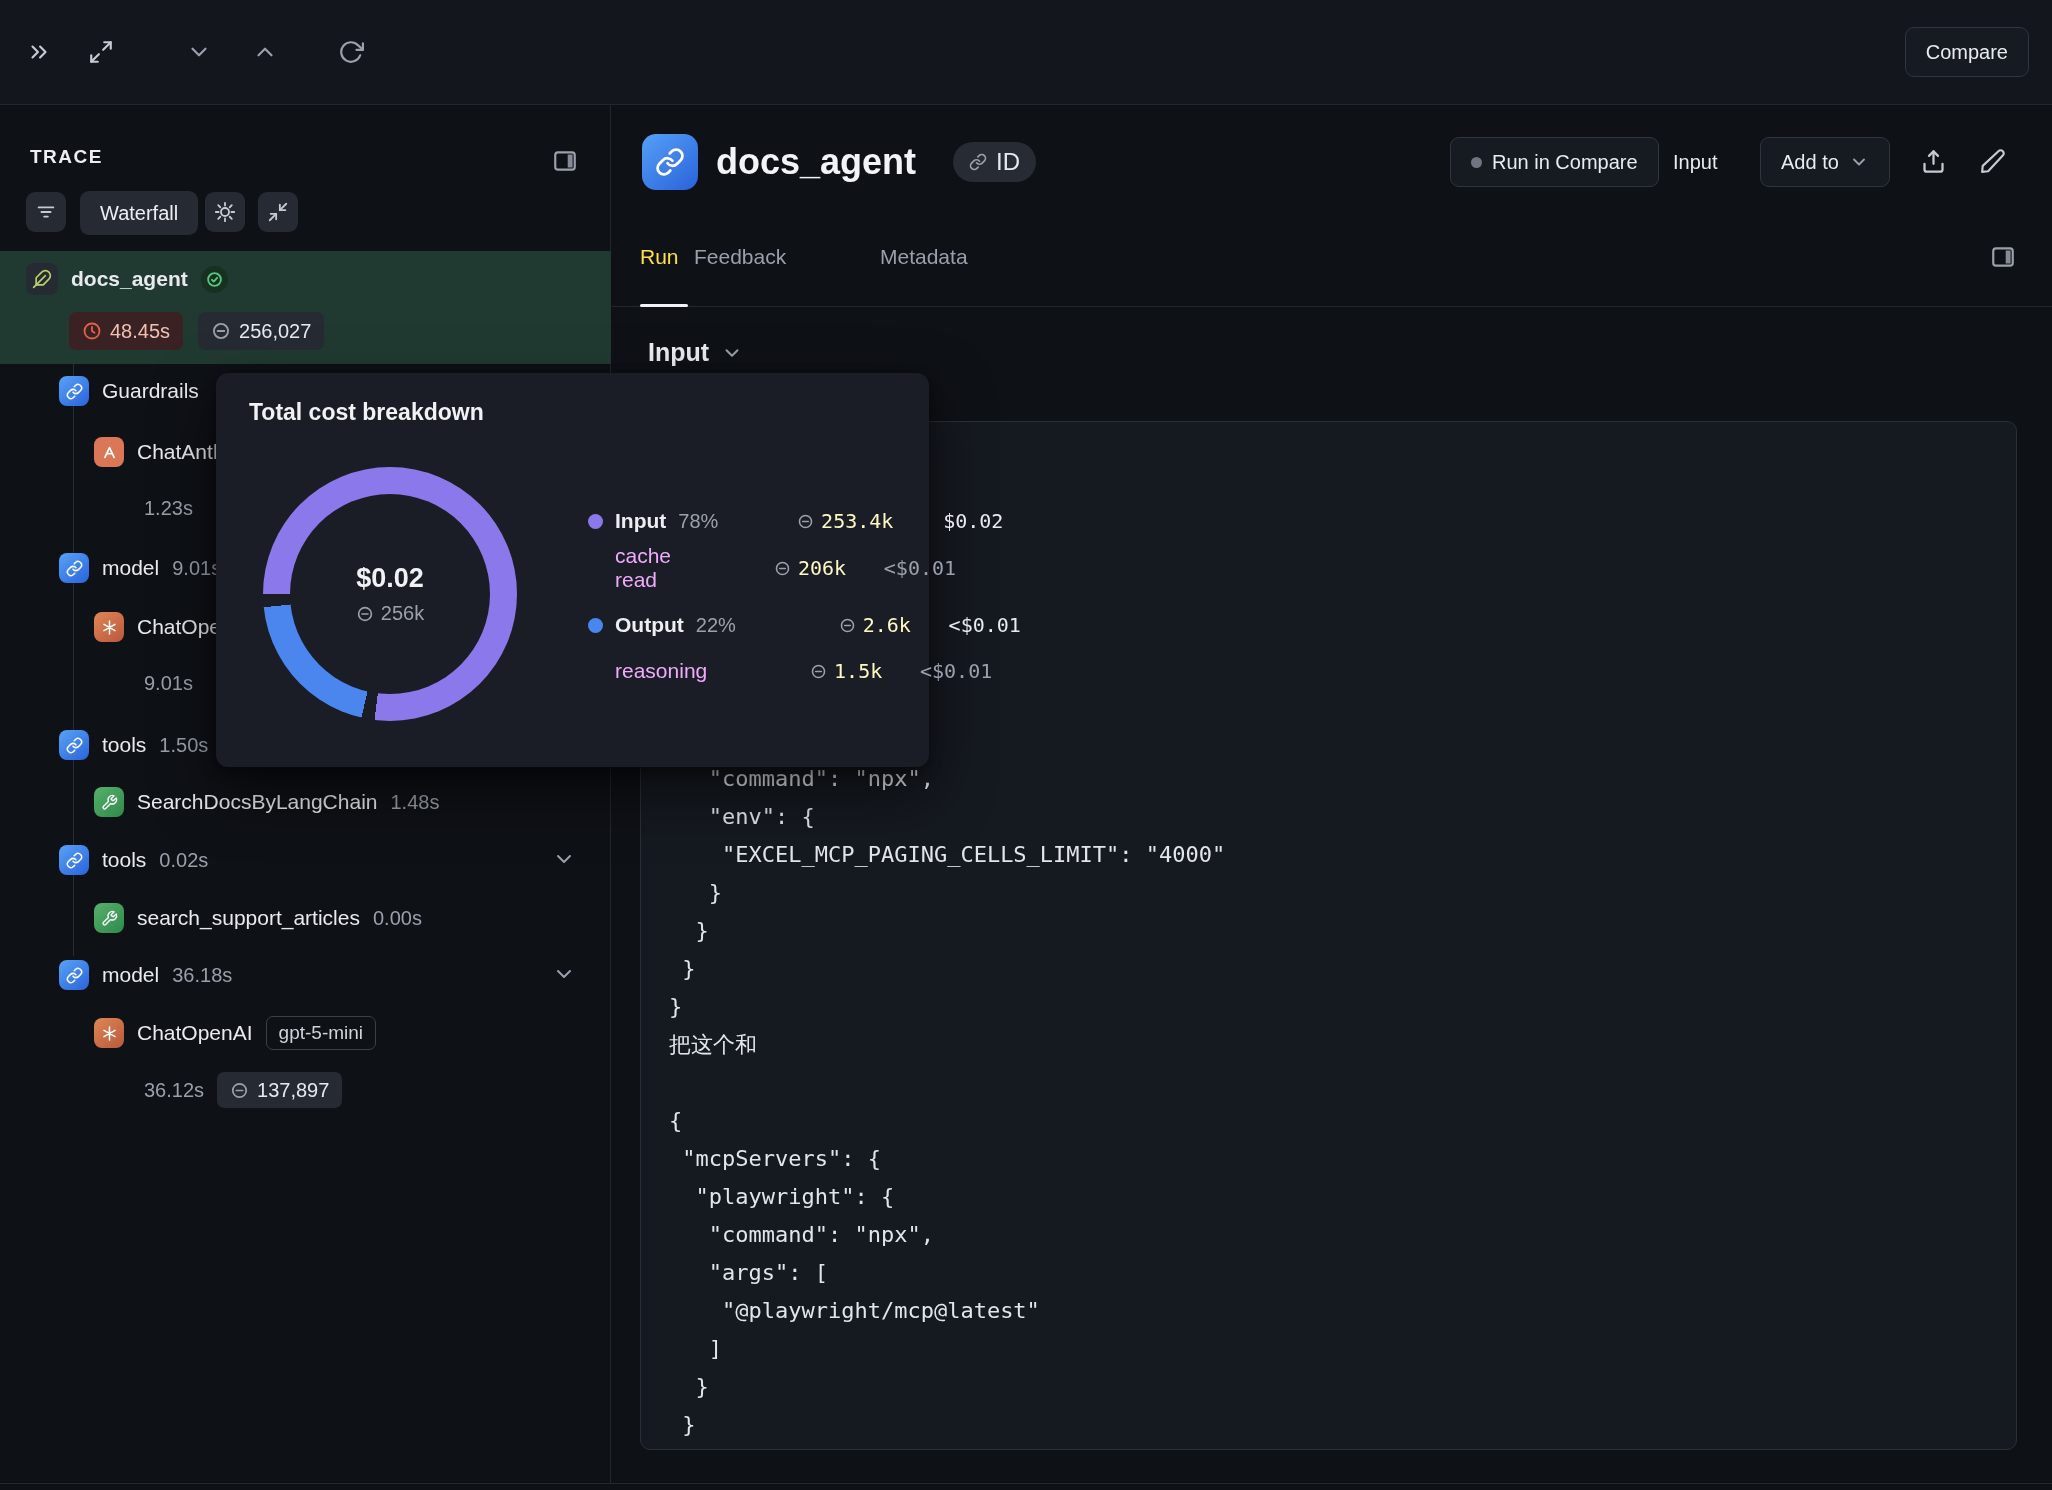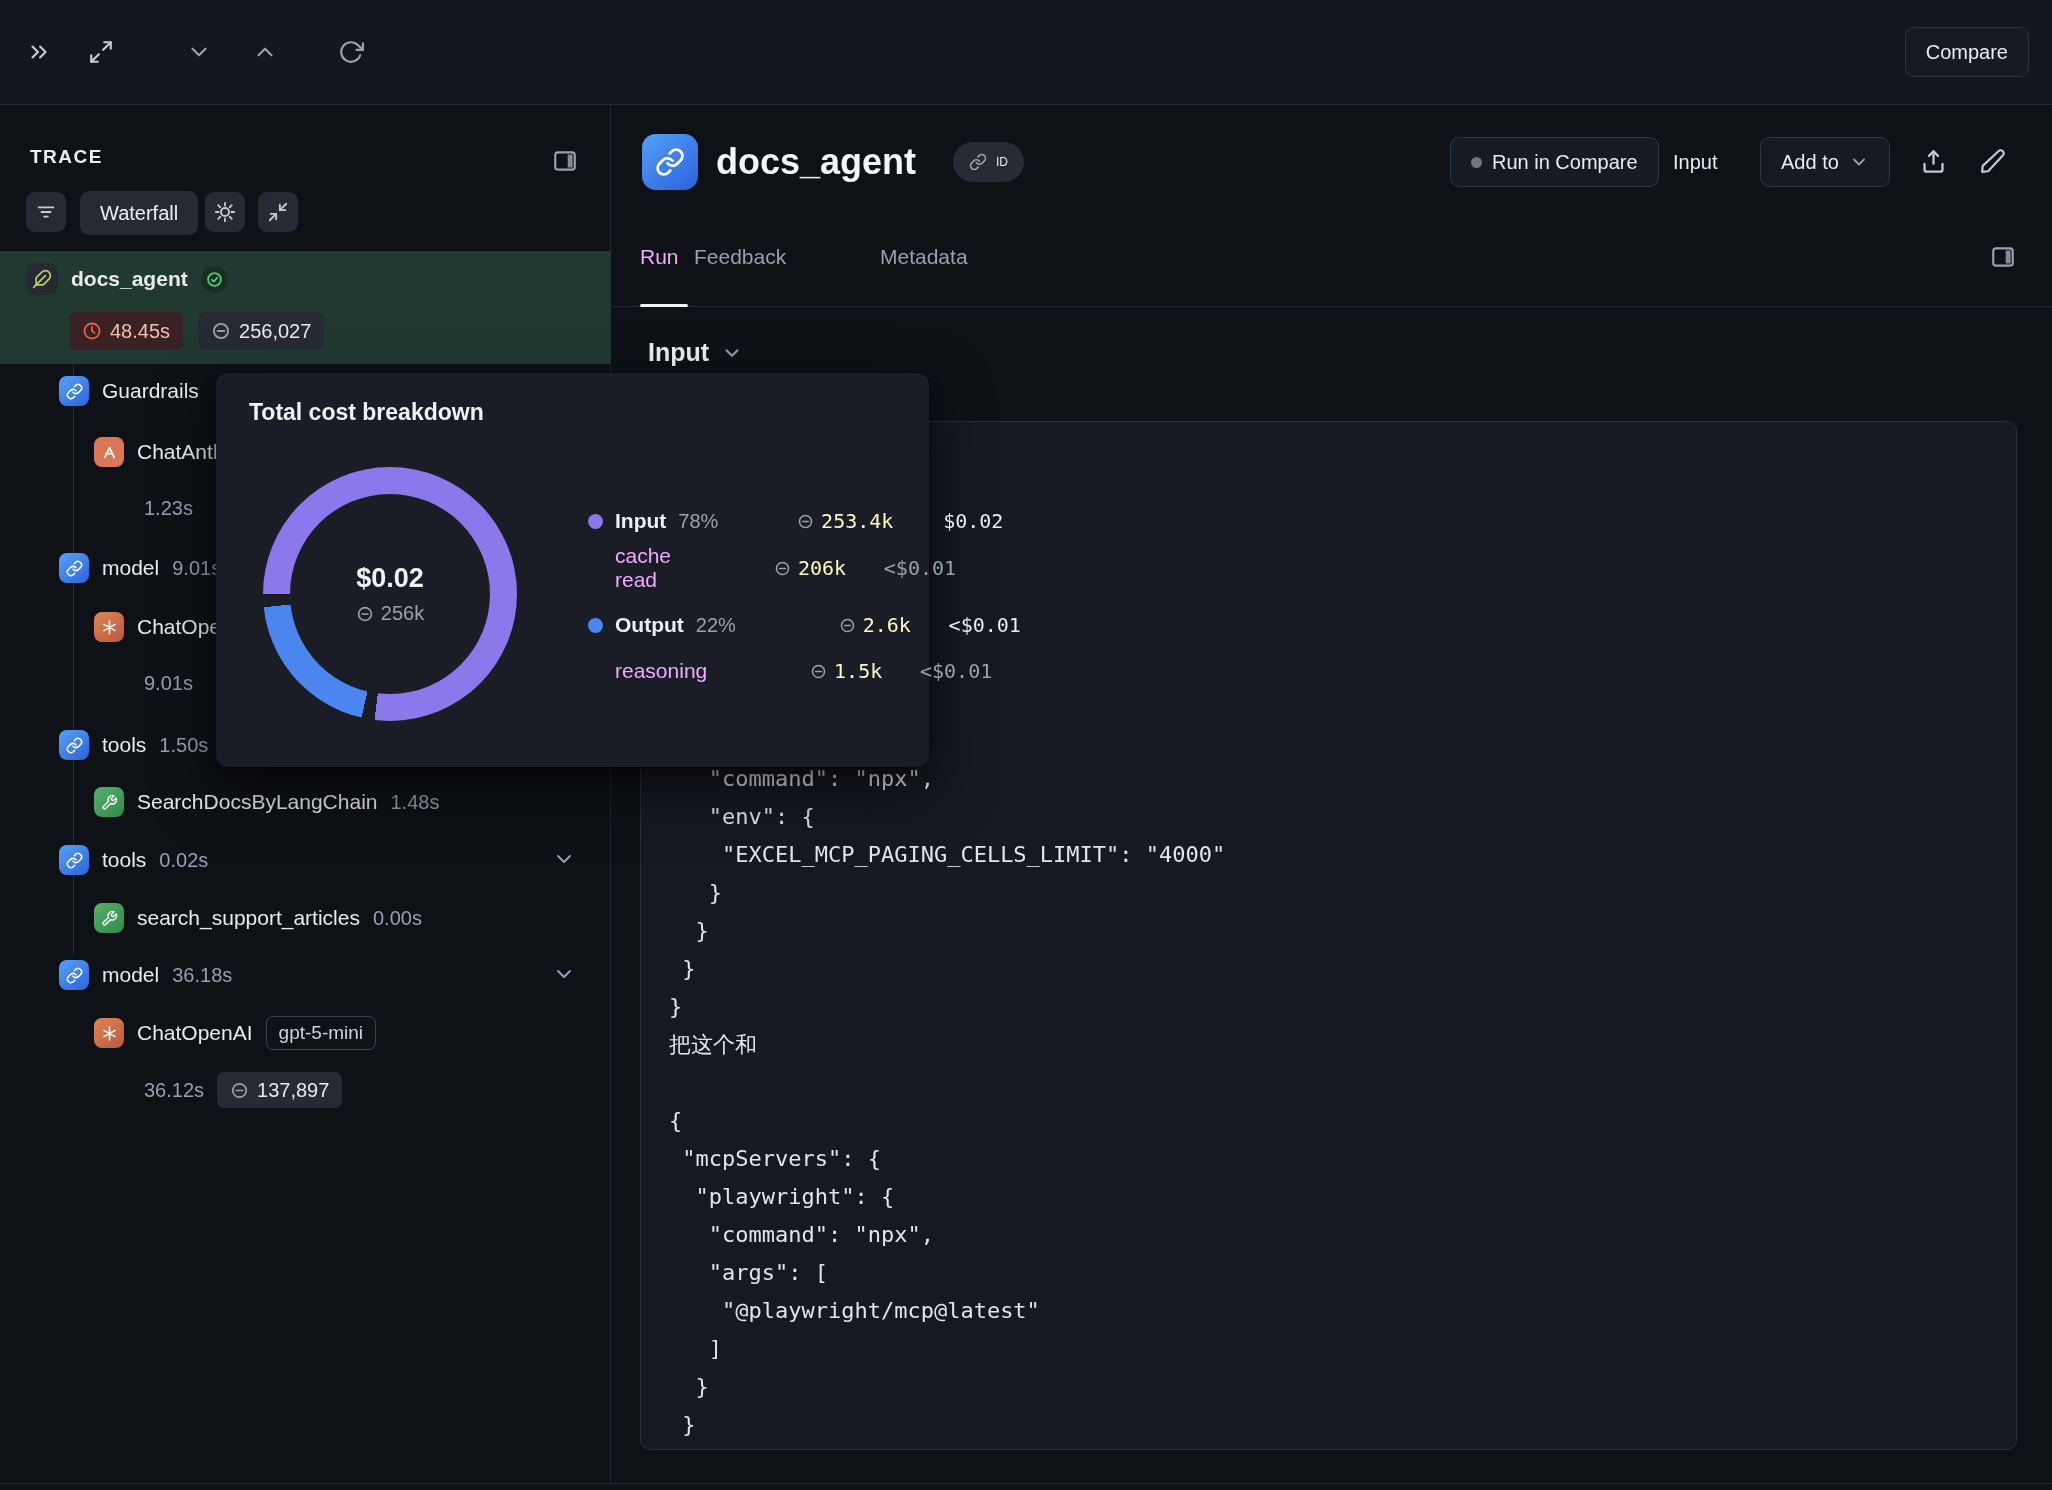--- a/index.html
+++ b/index.html
@@ -65,24 +65,24 @@
            display:flex; align-items:center; justify-content:center; color:#53c97f; }
 
   
   .main-title { position:absolute; left:716px; top:134px; height:56px; line-height:56px;
                 font-size:36px; font-weight:600; color:#f2f4f7; }
   .hdr-icon { position:absolute; left:642px; top:134px; width:56px; height:56px; border-radius:14px;
               background:linear-gradient(140deg,#55a0f7,#2a62da); display:flex;
               align-items:center; justify-content:center; color:#fff; }
   .id-pill { position:absolute; left:953px; top:142px; height:40px; border-radius:20px;
              background:#272b33; display:inline-flex; align-items:center; gap:9px;
-             padding:0 16px; font-size:12px; color:#e6e9ee; cursor:pointer; }
+             padding:0 16px; font-size:24px; color:#e6e9ee; cursor:pointer; }
   .tab { position:absolute; top:236px; height:42px; line-height:42px; font-size:21px;
          color:#99a0ab; cursor:pointer; }
-  .tab.active { color:#f0abfc; font-weight:500; }
+  .tab.active { color:#fde047; font-weight:500; }
   .tabs-divider { position:absolute; left:612px; top:306px; width:1440px; height:1px; background:#23262e; }
   .tab-underline { position:absolute; left:640px; top:304px; width:48px; height:3px;
                    background:#f0f2f5; border-radius:2px; }
   .section-h { position:absolute; left:648px; top:338px; display:flex; align-items:center; gap:12px;
                font-size:25px; font-weight:600; color:#eceef2; cursor:pointer; }
   .codeblock { position:absolute; left:640px; top:421px; width:1377px; height:1029px;
                background:#151920; border:1px solid #2a2f39; border-radius:10px; overflow:hidden; }
   .codeblock pre {
     font-family:"DejaVu Sans Mono", monospace;
     font-size:22px; line-height:38px; color:#e2e5ea;

